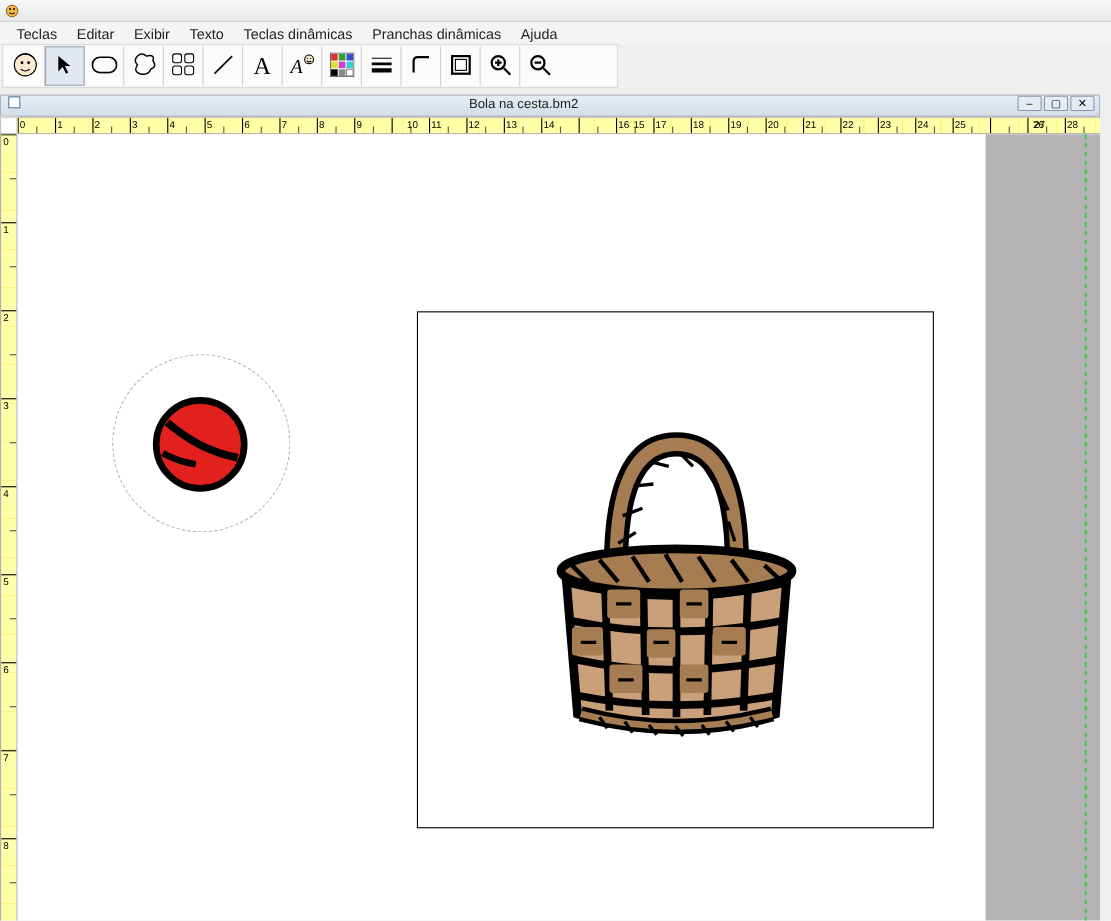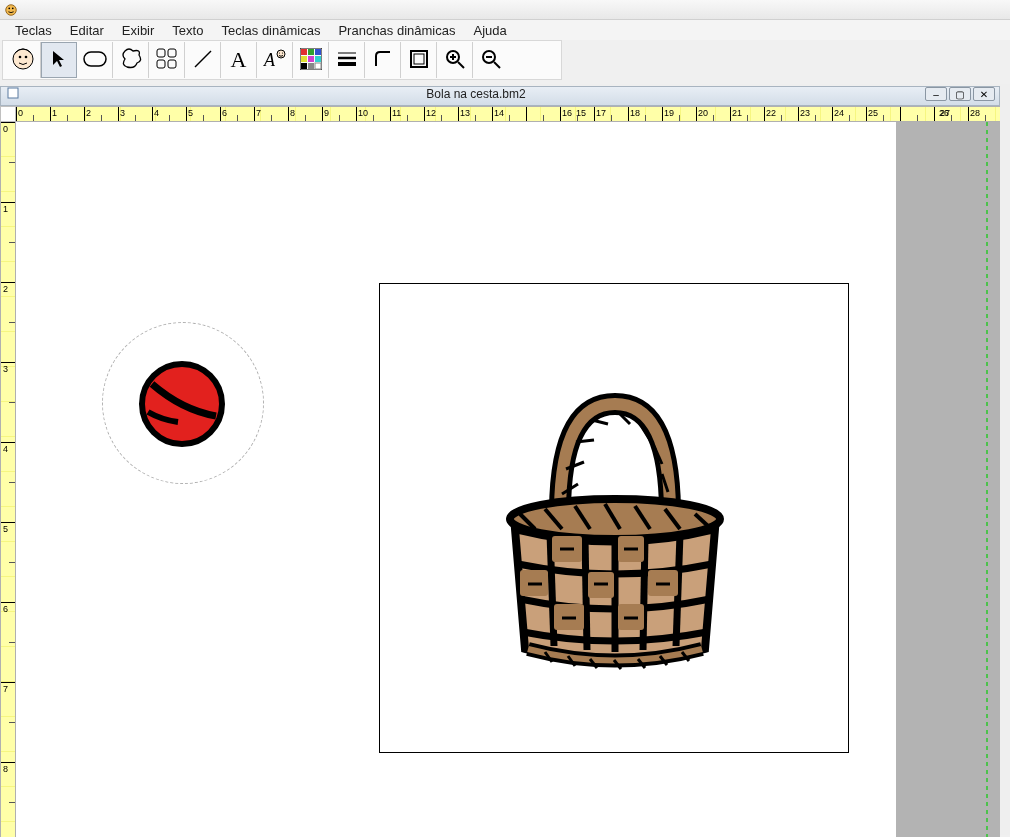--- a/index.html
+++ b/index.html
@@ -217,21 +217,21 @@
         <div class="tick minor" style="left: 255px;"></div>
         <span style="left: 240px;">7</span>
         <div class="tick" style="left: 272px;"></div>
         <div class="tick minor" style="left: 289px;"></div>
         <span style="left: 274px;">8</span>
         <div class="tick" style="left: 306px;"></div>
         <div class="tick minor" style="left: 323px;"></div>
         <span style="left: 308px;">9</span>
         <div class="tick" style="left: 340px;"></div>
         <div class="tick minor" style="left: 357px;"></div>
-        <span style="left: 342px;">10</span>
+        <span style="left: 354px;">10</span>
         <div class="tick" style="left: 374px;"></div>
         <div class="tick minor" style="left: 391px;"></div>
         <span style="left: 376px;">11</span>
         <div class="tick" style="left: 408px;"></div>
         <div class="tick minor" style="left: 425px;"></div>
         <span style="left: 410px;">12</span>
         <div class="tick" style="left: 442px;"></div>
         <div class="tick minor" style="left: 459px;"></div>
         <span style="left: 444px;">13</span>
         <div class="tick" style="left: 476px;"></div>

